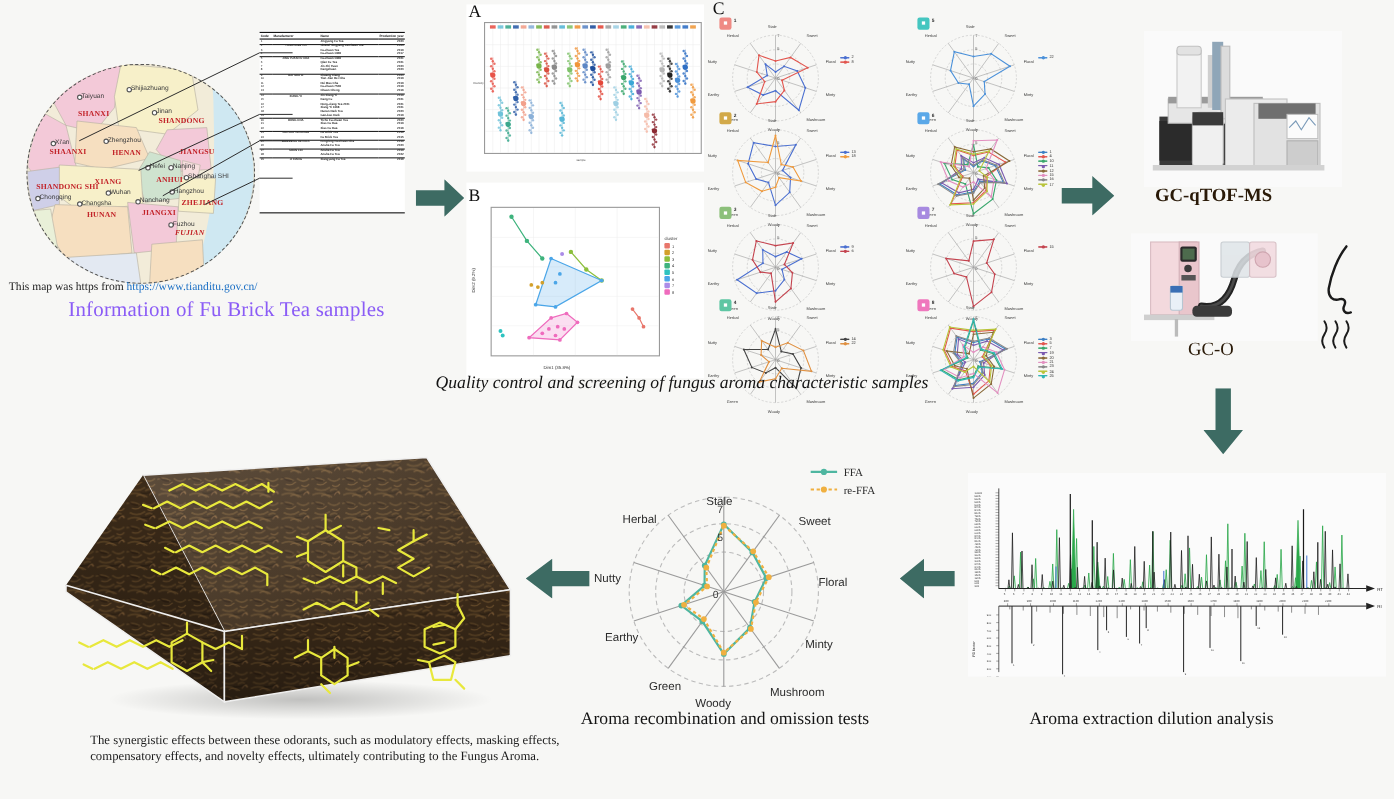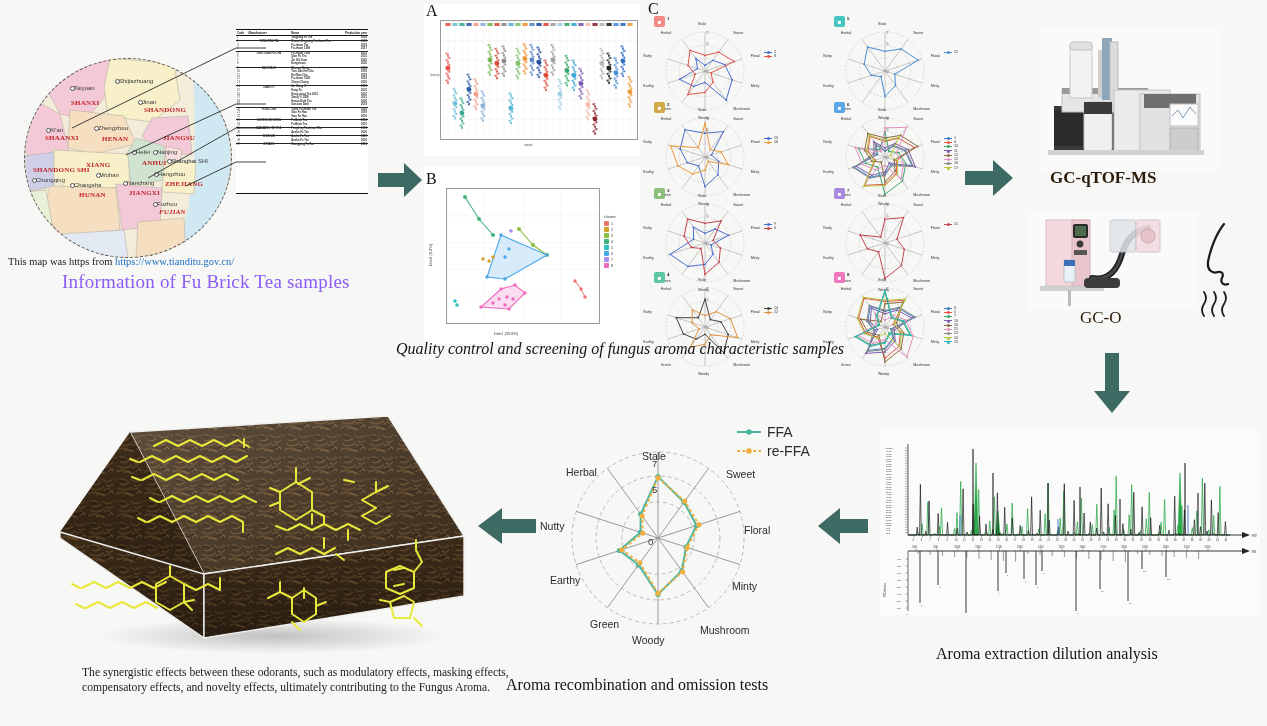--- a/index.html
+++ b/index.html
@@ -90,21 +90,21 @@
   .instr-label{position:absolute;font-family:"Liberation Serif",serif;font-size:17px;color:#2a1a08;}
 
   
   .cap{position:absolute;font-family:"Liberation Serif",serif;font-size:16px;color:#141414;}
   #synergy-text{position:absolute;left:82px;top:665px;width:430px;font-size:11.6px;line-height:1.32;color:#1c1c1c;font-family:"Liberation Serif",serif;}
 
   
   #ffaRadar{left:540px;top:428px;width:300px;height:215px;}
   .ffa-lab{position:absolute;font-family:"Liberation Sans",sans-serif;font-size:10.5px;color:#2b2b2b;white-space:nowrap;}
   .ffa-tick{position:absolute;font-family:"Liberation Sans",sans-serif;font-size:9.5px;color:#3a3a3a;}
-  #ffaLegend{position:absolute;left:196px;top:-4px;font-family:Liberation Sans, sans-serif;font-size:14px;color:#2b2b2b;}
+  #ffaLegend{position:absolute;left:196px;top:-4px;font-family:Liberation Serif, serif;font-size:10px;color:#2b2b2b;}
   .ffaleg-row{display:flex;align-items:center;gap:5px;margin-bottom:3px;}
 
   
   #chroma{left:880px;top:430px;width:380px;height:185px;background:#fbfbfb;}
 
   
   #teabrick{left:58px;top:410px;width:420px;height:250px;}
 </style>
 </head>
 <body>
@@ -1967,21 +1967,21 @@
       </div>
       <div class="ffaleg-row">
         <span><svg width="26" height="10">
             <line x1="1" y1="5" x2="25" y2="5" stroke="#f0b040" stroke-width="2" stroke-dasharray="3,2.4"></line>
             <circle cx="13" cy="5" r="2.8" fill="#f0b040"></circle>
           </svg></span>
         <span>re-FFA</span>
       </div>
     </div>
 </div>
-<div class="cap" style="left:506px;top:645px;margin-top:31px;">Aroma recombination and omission tests</div>
+<div class="cap" style="left:528px;top:645px;">Aroma recombination and omission tests</div>
 
 <div class="abs" id="teabrick">
   <svg width="420" height="250" viewBox="0 0 420 250">
     <defs>
       <pattern id="teaTex" width="28" height="22" patternUnits="userSpaceOnUse">
         <rect width="28" height="22" fill="#43301c"></rect>
         <path d="M1,4 q6,-3 12,1 M4,12 q7,4 14,-1 M2,18 q8,-4 16,2 M16,3 q6,5 11,0 M18,14 q6,-4 9,3" stroke="#6b4f2c" stroke-width="1.6" fill="none" opacity=".85"></path>
         <path d="M6,8 q5,2 9,-2 M10,19 q5,-3 10,1 M20,9 q4,3 7,-1" stroke="#8a6637" stroke-width="1.1" fill="none" opacity=".7"></path>
         <path d="M3,2 q4,4 9,3" stroke="#2b1d10" stroke-width="1.4" fill="none" opacity=".6"></path>
         <path d="M14,16 q6,2 12,-3" stroke="#241a0e" stroke-width="1.3" fill="none" opacity=".55"></path>

